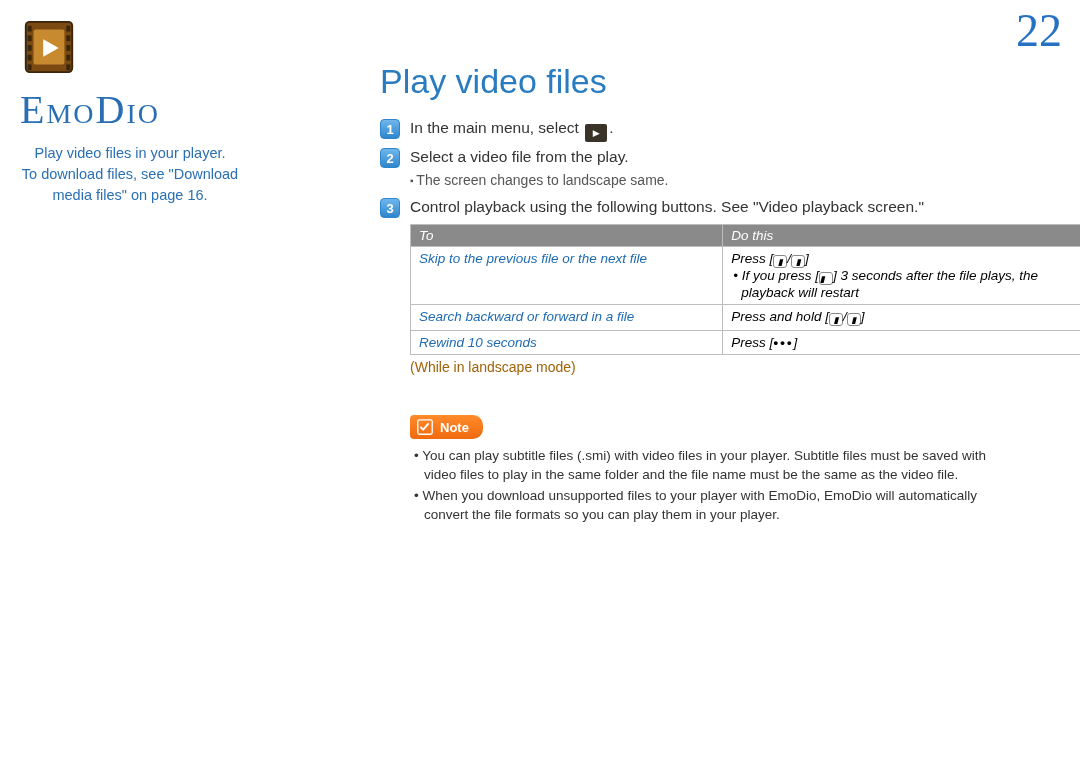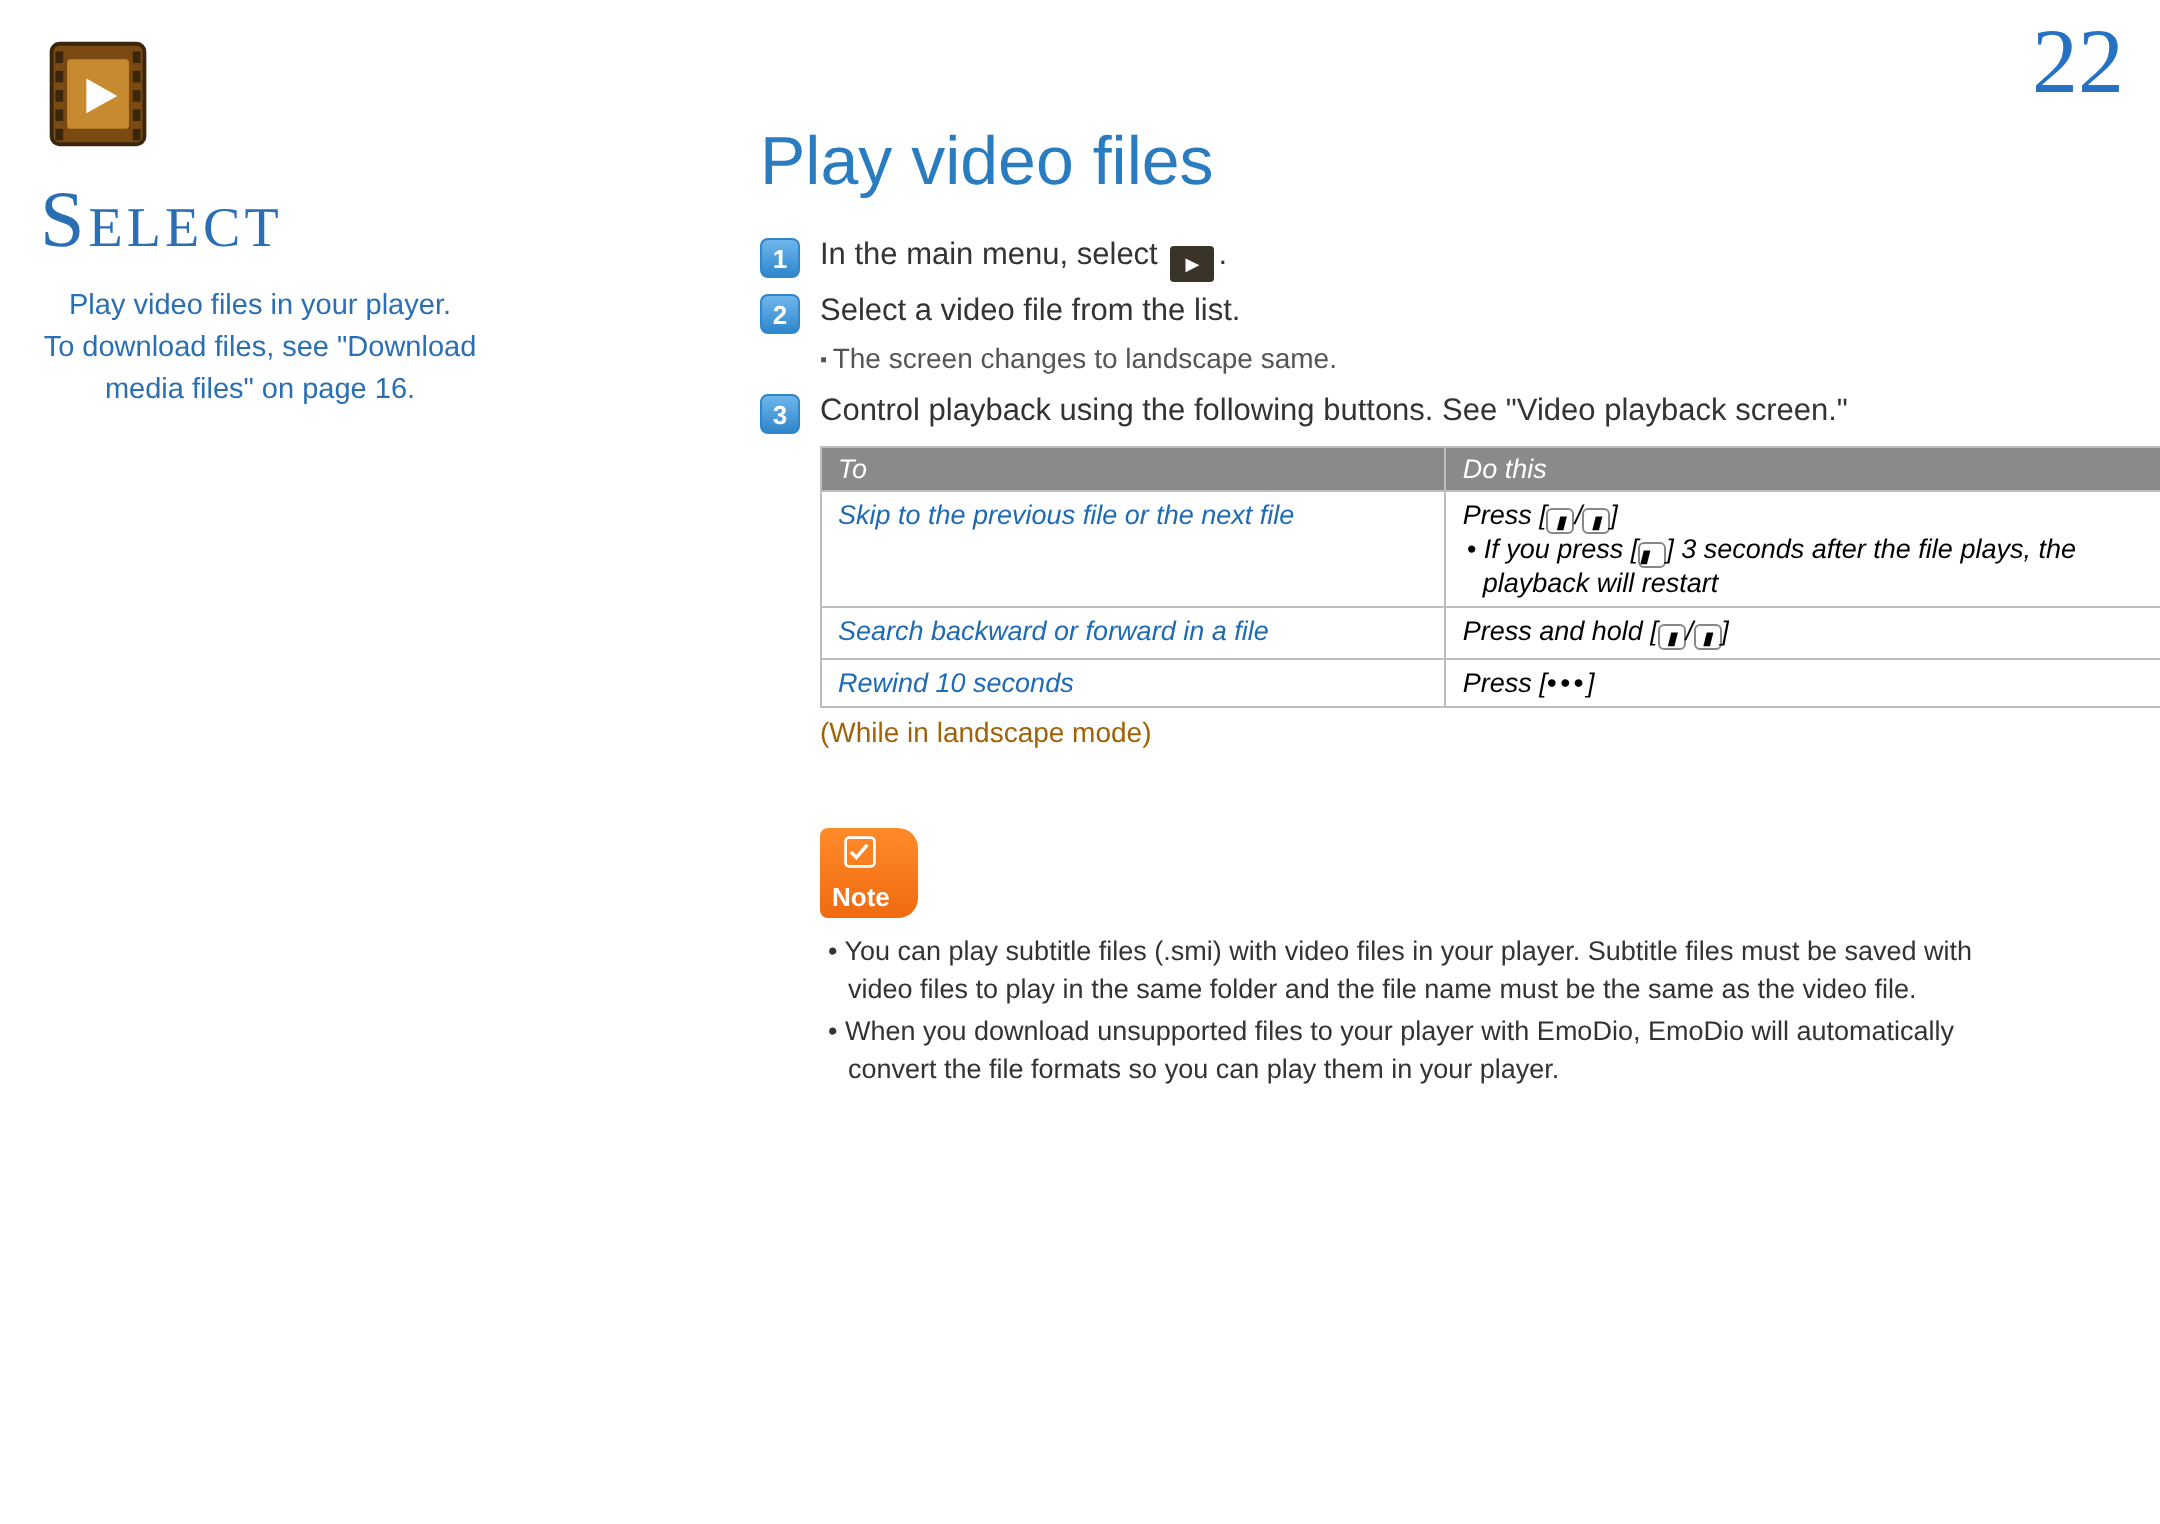--- a/index.html
+++ b/index.html
@@ -102,21 +102,21 @@
   .dots { letter-spacing: 2px; font-weight: bold; }
   .sub-bullet { padding-left: 10px; text-indent: -8px; display: block; }
   .table-caption { margin-left: 30px; font-size: 14px; color: #a16207; margin-top: 4px; }
 
   
   .note-block { margin-top: 40px; margin-left: 30px; width: 600px; }
   .note-label {
     display: inline-flex; align-items: center; gap: 6px;
     background: linear-gradient(#ff8b2a,#f06a10); color: #fff;
     padding: 3px 14px 3px 6px; border-radius: 4px 10px 10px 4px;
-    font-size: 13px; font-weight: bold; margin-bottom: 8px; flex-direction: column;
+    font-size: 13px; font-weight: bold; margin-bottom: 8px;
   }
   .note-label svg { width: 18px; height: 18px; }
   .note-list { list-style: none; font-size: 13.5px; color: #333; line-height: 1.4; }
   .note-list li { padding-left: 14px; text-indent: -10px; margin-bottom: 2px; }
   .note-list li::before { content: "• "; }
 </style>
 </head>
 <body>
 
 <div class="page">
@@ -158,42 +158,42 @@
           <rect x="8" y="38" width="4" height="6" fill="#3a260c"></rect>
           <rect x="8" y="48" width="4" height="6" fill="#3a260c"></rect>
         <rect x="48" y="8" width="4" height="6" fill="#3a260c"></rect>
           <rect x="48" y="18" width="4" height="6" fill="#3a260c"></rect>
           <rect x="48" y="28" width="4" height="6" fill="#3a260c"></rect>
           <rect x="48" y="38" width="4" height="6" fill="#3a260c"></rect>
           <rect x="48" y="48" width="4" height="6" fill="#3a260c"></rect>
         <polygon points="24,22 24,40 40,31" fill="#fff"></polygon>
       </svg>
     </div>
-    <div class="section-title">Select</div>
+    <div class="section-title">EmoDio</div>
     <div class="sidebar-text" style="white-space: pre-line;">Play video files in your player.
 To download files, see "Download media files" on page 16.</div>
   </div>
 
   <div class="content">
     <h1 class="content-title">Play video files</h1>
 
     <div class="step">
       <div class="step-line">
         <span class="step-badge">1</span>
         <span>
           <span>In the main menu, select</span>
           <span class="inline-icon"></span><span>.</span>
         </span>
       </div>
     </div>
 
     <div class="step">
       <div class="step-line">
         <span class="step-badge">2</span>
-        <span>Select a video file from the list.</span>
+        <span>Select a video file from the play.</span>
       </div>
       <div class="step-sub">The screen changes to landscape same.</div>
     </div>
 
     <div class="step">
       <div class="step-line">
         <span class="step-badge">3</span>
         <span>Control playback using the following buttons. See "Video playback screen."</span>
       </div>
     </div>

